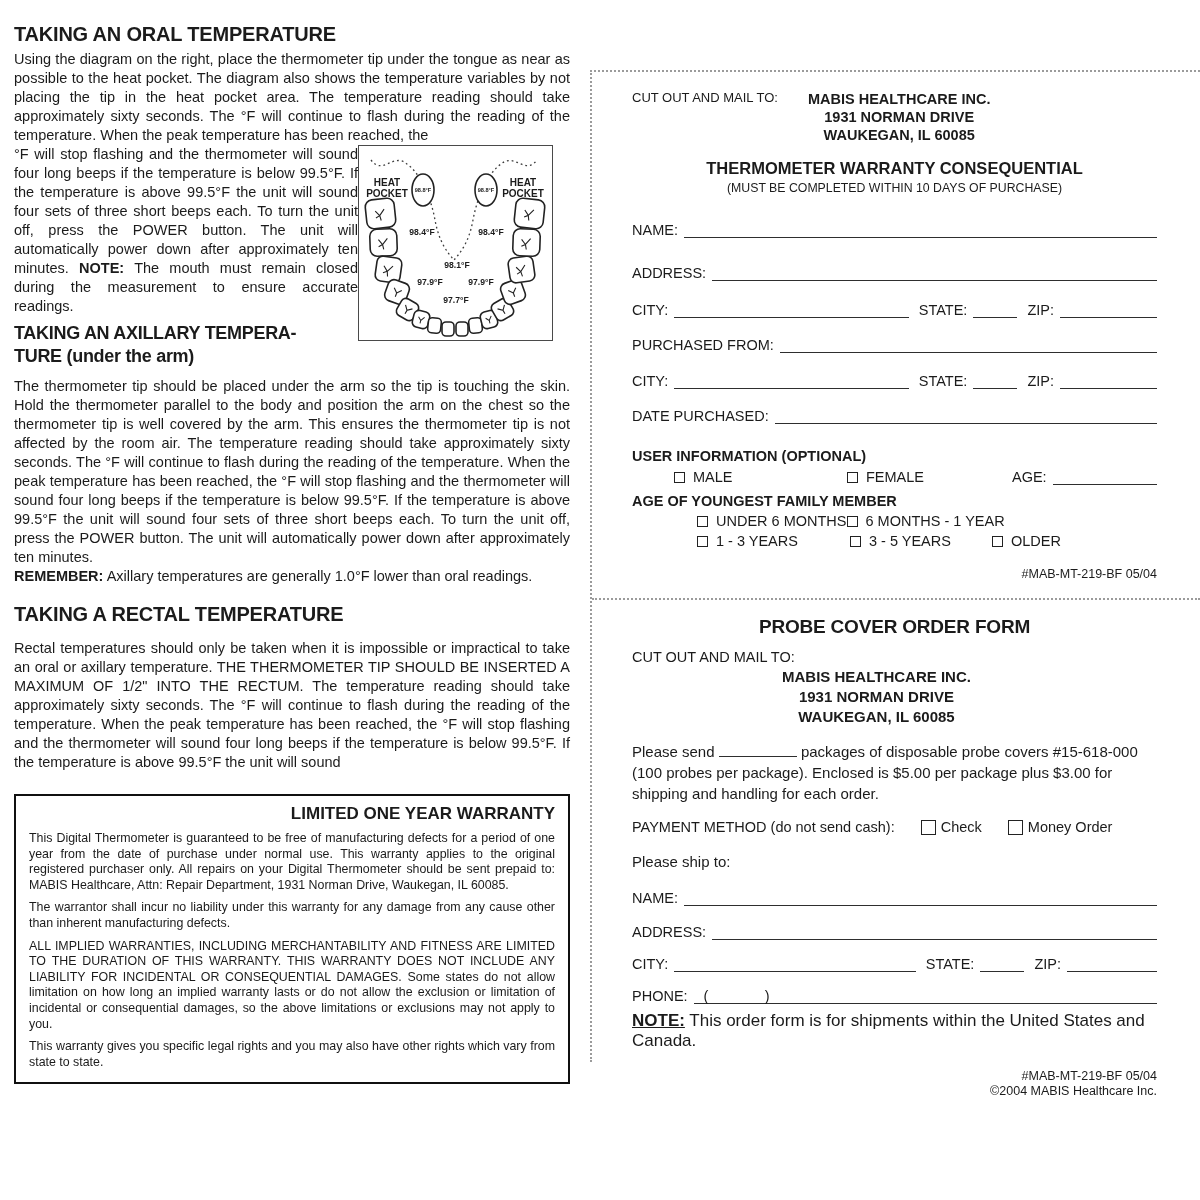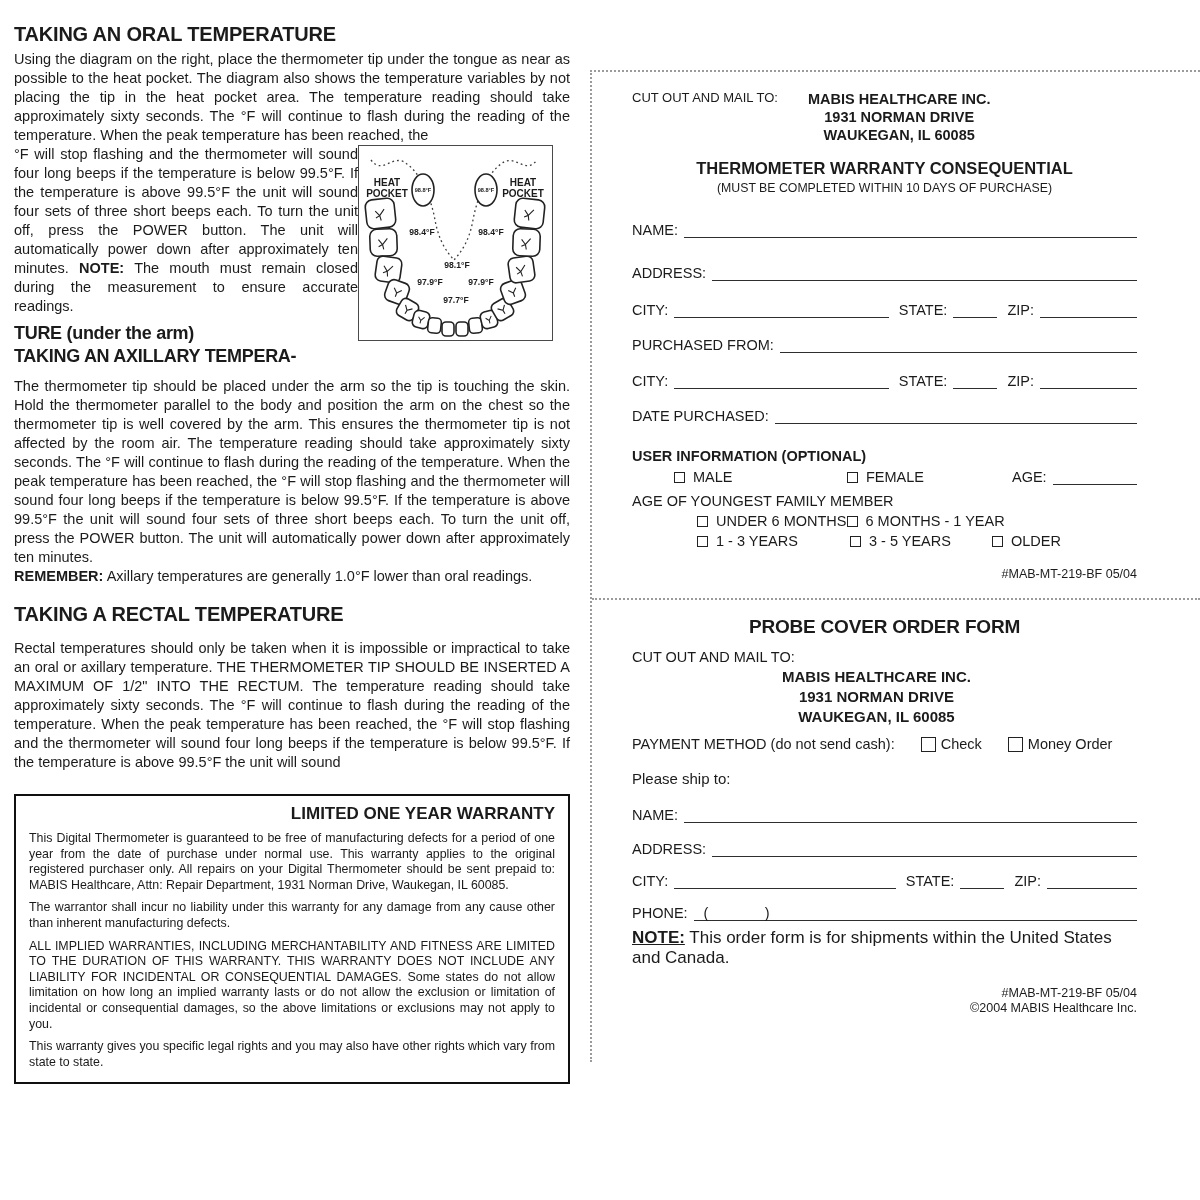--- a/index.html
+++ b/index.html
@@ -22,41 +22,41 @@
   .diagram{position:absolute;top:123px;left:344px;width:195px;height:196px;border:1.5px solid #4a4a4a;box-sizing:border-box;background:#fff}
   .diagram svg{display:block}
 
   
   .warranty{margin-top:22px;border:2.5px solid #101010;padding:8px 13px 12px}
   .wtitle{font-size:17px;line-height:20px;font-weight:700;text-align:right;margin:0}
   .wp{font-size:12.4px;line-height:15.6px;text-align:justify;margin:7px 0 0}
 
   
   .rightpanel{position:absolute;left:590px;top:70px;width:610px;height:992px;border-top:2px dotted #9b9b9b;border-left:2px dotted #9b9b9b;box-sizing:border-box}
-  .formpad{padding:0 63px 0 40px}
+  .formpad{padding:0 43px 0 40px}
   .divider{border-top:2px dotted #9b9b9b;margin-top:16px}
 
   .mailto{display:flex;align-items:flex-start;margin-top:18px;font-size:13px}
   .addr{font-weight:700;font-size:14.5px;line-height:18px;text-align:center;margin-left:30px}
   .ftitle{text-align:center;font-weight:700;font-size:16.5px;margin-top:15px}
   .fsub{text-align:center;font-size:12.3px;margin-top:3px}
 
   .row{display:flex;align-items:flex-end;font-size:14.5px;margin-top:24px}
   .lbl{white-space:nowrap}
   .line{border-bottom:1.4px solid #2e2e2e;flex:1 1 auto;margin-left:6px;height:15px;min-width:0}
   .w44{flex:0 0 44px}.w97{flex:0 0 97px}.w90{flex:0 0 90px}
   .ml8{margin-left:10px}
 
   .cb{width:9px;height:9px;border:1.7px solid #222;display:inline-block;margin-right:8px;flex:0 0 auto}
   .opt{display:flex;align-items:center;font-size:14.5px;white-space:nowrap}
   .uinfo{font-size:14.5px;font-weight:700;margin-top:24px}
   .cbrow{display:flex;align-items:flex-end;margin-top:5px;padding-left:42px;font-size:14.5px}
   .c1{flex:0 0 173px}.c2{flex:0 0 165px}
   .agewrap{display:flex;flex:1 1 auto;align-items:center}
-  .young{font-size:14.5px;font-weight:400;margin-top:8px}
+  .young{font-size:14.5px;font-weight:700;margin-top:8px}
   .yrow{display:flex;align-items:center;margin-top:4px;padding-left:65px;font-size:14.5px}
   .y1{flex:0 0 153px}.y2{flex:0 0 142px}
   .codes{text-align:right;font-size:12.5px;line-height:15px;margin-top:18px}
 
   
   .ptitle{font-weight:700;font-size:19px;letter-spacing:-0.2px;text-align:center;margin-top:16px}
   .cut2{font-size:14.5px;margin-top:11px}
   .addr2{font-weight:700;font-size:15px;line-height:20px;margin-left:150px;margin-top:2px;text-align:center;display:inline-block}
   .sendp{font-size:15px;line-height:21px;margin-top:14px;text-align:left}
   .blank-inline{display:inline-block;width:78px;border-bottom:1.4px solid #2e2e2e;height:13px}
@@ -73,22 +73,22 @@
 
 <div class="leftcol">
 
   <h1 class="sec-title">TAKING AN ORAL TEMPERATURE</h1>
   <p class="jp p-top">Using the diagram on the right, place the thermometer tip under the tongue as near as possible to the heat pocket. The diagram also shows the temperature variables by not placing the tip in the heat pocket area. The temperature reading should take approximately sixty seconds. The °F will continue to flash during the reading of the temperature. When the peak temperature has been reached, the</p>
 
   <div class="narrow">
     <p class="jp"><span>°F will stop flashing and the thermometer will sound four long beeps if the temperature is below 99.5°F. If the temperature is above 99.5°F the unit will sound four sets of three short beeps each. To turn the unit off, press the POWER button. The unit will automatically power down after approximately ten minutes. </span><span class="bold">NOTE:</span><span> The mouth must remain closed during the measurement to ensure accurate readings.</span></p>
 
     <h2 class="h2">
+        <span>TAKING AN AXILLARY TEMPERA-</span>
         <span>TURE (under the arm)</span>
-        <span>TAKING AN AXILLARY TEMPERA-</span>
       </h2>
   </div>
 
   <p class="jp p-ax">The thermometer tip should be placed under the arm so the tip is touching the skin. Hold the thermometer parallel to the body and position the arm on the chest so the thermometer tip is well covered by the arm. This ensures the thermometer tip is not affected by the room air. The temperature reading should take approximately sixty seconds. The °F will continue to flash during the reading of the temperature. When the peak temperature has been reached, the °F will stop flashing and the thermometer will sound four long beeps if the temperature is below 99.5°F. If the temperature is above 99.5°F the unit will sound four sets of three short beeps each. To turn the unit off, press the POWER button. The unit will automatically power down after approximately ten minutes.</p>
   <p class="jp"><span class="bold">REMEMBER:</span><span> Axillary temperatures are generally 1.0°F lower than oral readings.</span></p>
 
   <h2 class="sec-title h3">TAKING A RECTAL TEMPERATURE</h2>
   <p class="jp p-rec">Rectal temperatures should only be taken when it is impossible or impractical to take an oral or axillary temperature. THE THERMOMETER TIP SHOULD BE INSERTED A MAXIMUM OF 1/2" INTO THE RECTUM. The temperature reading should take approximately sixty seconds. The °F will continue to flash during the reading of the temperature. When the peak temperature has been reached, the °F will stop flashing and the thermometer will sound four long beeps if the temperature is below 99.5°F. If the temperature is above 99.5°F the unit will sound</p>
 
   <div class="warranty">
@@ -289,20 +289,21 @@
 
     <div class="ptitle">PROBE COVER ORDER FORM</div>
 
     <div class="cut2">CUT OUT AND MAIL TO:</div>
     <span class="addr2">
       <span style="display:block">MABIS HEALTHCARE INC.</span>
       <span style="display:block">1931 NORMAN DRIVE</span>
       <span style="display:block">WAUKEGAN, IL  60085</span>
     </span>
 
+    <p class="sendp"><span>Please send </span><span class="blank-inline"></span><span> packages of disposable probe covers #15-618-000 (100 probes per package).  Enclosed is $5.00 per package plus $3.00 for shipping and handling for each order.</span></p>
 
     <div class="payrow">
       <span class="lbl">PAYMENT METHOD (do not send cash):</span>
       <span class="box"></span>
       <span>Check</span>
       <span class="box"></span>
       <span>Money Order</span>
     </div>
 
     <div class="ship">Please ship to:</div>

